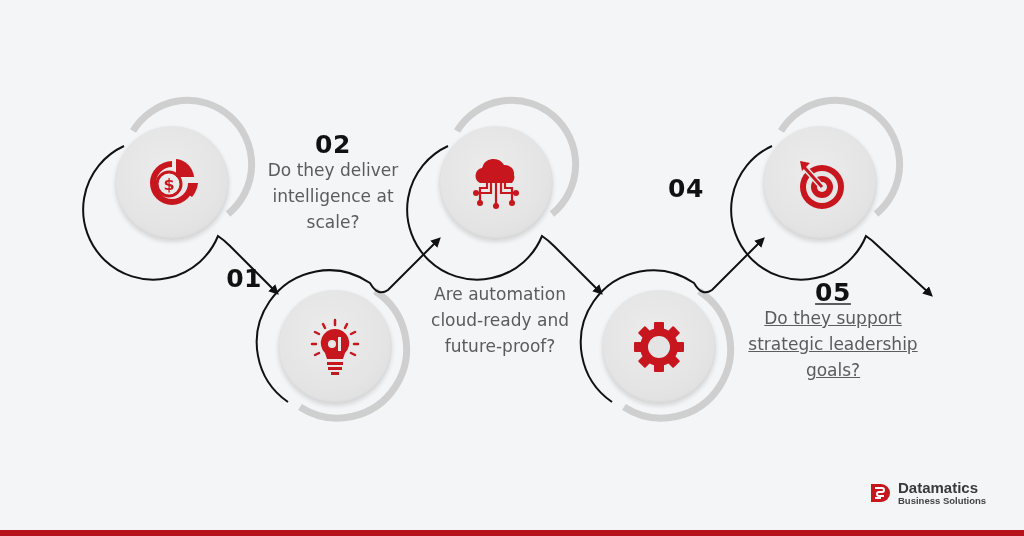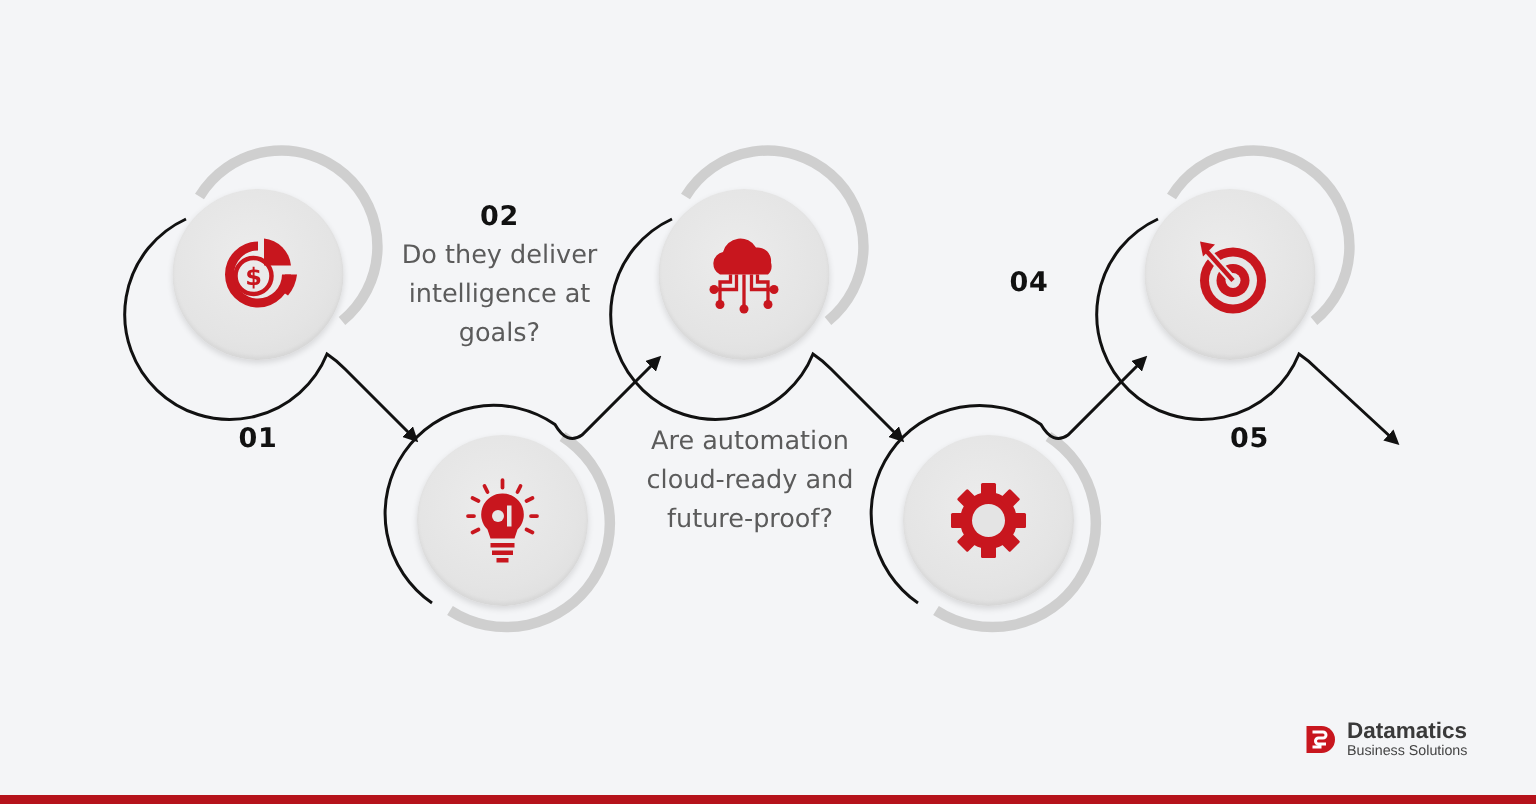--- a/index.html
+++ b/index.html
@@ -6,25 +6,25 @@
   body { width:1024px; height:536px; background:#f4f5f7; position:relative; overflow:hidden; font-family:"DejaVu Sans", sans-serif; }
   #stage { position:absolute; left:0; top:0; width:1024px; height:536px; }
   .disc {
     position:absolute; width:114px; height:114px; border-radius:50%;
     background: radial-gradient(circle at 45% 40%, #ececec 0%, #e4e4e4 60%, #dadada 100%);
     box-shadow: 0 2px 4px rgba(0,0,0,0.12), inset 0 -2px 3px rgba(0,0,0,0.05);
     display:flex; align-items:center; justify-content:center;
   }
   .disc svg { width:60px; height:60px; }
   .step-text { position:absolute; width:180px; text-align:center; color:#5d5d5d; }
-  .step-num { font-family:"DejaVu Sans", sans-serif; font-weight:bold; font-size:18px; color:#111; line-height:24px; letter-spacing:0.5px; }
+  .step-num { font-family:"DejaVu Sans", sans-serif; font-weight:bold; font-size:25px; color:#111; line-height:24px; letter-spacing:0.5px; }
   .step-q { font-family:"DejaVu Sans", sans-serif; font-size:17px; line-height:26px; color:#5b5b5b; white-space:pre-line; }
   .logo { position:absolute; left:870px; top:480px; display:flex; align-items:center; gap:6px; }
   .logo-name { font-family:"Liberation Sans", sans-serif; font-weight:bold; font-size:15px; color:#3a3a3a; line-height:15px; }
-  .logo-sub { font-family:"Liberation Sans", sans-serif; font-size:9.5px; color:#444; line-height:11px; }
+  .logo-sub { font-family:"Liberation Sans", sans-serif; font-size:9.5px; color:#444; line-height:11px;font-weight:bold; }
   .bottom-bar { position:absolute; left:0; top:530px; width:1024px; height:6px; background:#b5121b; }
 </style>
 </head>
 <body>
 
 <div id="stage">
 
   <svg width="1024" height="536" style="position:absolute;left:0;top:0;">
     <defs>
       <marker id="arr" markerWidth="10" markerHeight="10" refX="6" refY="5" orient="auto" markerUnits="userSpaceOnUse">
@@ -124,39 +124,42 @@
       <circle cx="32" cy="34" r="22" fill="#c8161e"></circle>
       <circle cx="32" cy="34" r="16" fill="#e6e6e6"></circle>
       <circle cx="32" cy="34" r="11" fill="#c8161e"></circle>
       <circle cx="32" cy="34" r="5" fill="#e6e6e6"></circle>
       <line x1="32" y1="34" x2="14" y2="14" stroke="#e6e6e6" stroke-width="6"></line>
       <line x1="32" y1="34" x2="14" y2="14" stroke="#c8161e" stroke-width="3"></line>
       <path d="M10,8 L20,10 L16,14 L12,18 L10,8 Z" fill="#c8161e"></path>
     </svg>
   </div>
 
-  <div class="step-text" style="left:82px;top:281px;">
+  <div class="step-text" style="left:82px;top:267px;text-align:right;">
     <div class="step-num">01</div>
   </div>
   <div class="step-text" style="left:243px;top:133px;">
     <div class="step-num">02</div>
     <div class="step-q">Do they deliver
 intelligence at
-goals?</div>
+scale?</div>
   </div>
   <div class="step-text" style="left:410px;top:281px;">
     <div class="step-q">Are automation
 cloud-ready and
 future-proof?</div>
   </div>
   <div class="step-text" style="left:596px;top:133px;margin-top:44px;">
     <div class="step-num">04</div>
   </div>
-  <div class="step-text" style="left:743px;top:281px;">
+  <div class="step-text" style="left:743px;top:281px;text-decoration:underline;">
     <div class="step-num">05</div>
+    <div class="step-q">Do they support
+strategic leadership
+goals?</div>
   </div>
 
   <div class="logo">
     <svg width="22" height="22" viewBox="0 0 22 22">
       <path d="M1,2 L11,2 A9,9 0 0,1 11,20 L1,20 Z" fill="#c8161e"></path>
       <path d="M5,6 L12,6 A2,2 0 0,1 12,10 L9,10 A2,2 0 0,0 9,14 L14,14 M5,16 L11,16" stroke="#fff" stroke-width="2" fill="none"></path>
     </svg>
     <div>
       <div class="logo-name">Datamatics</div>
       <div class="logo-sub">Business Solutions</div>

